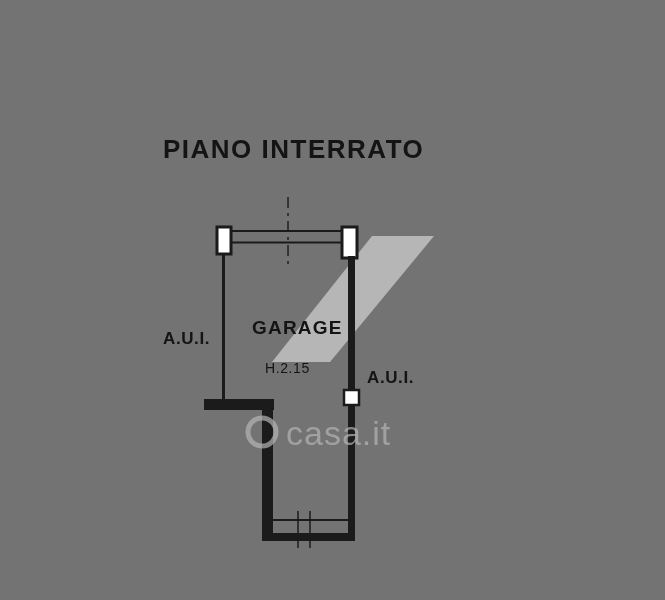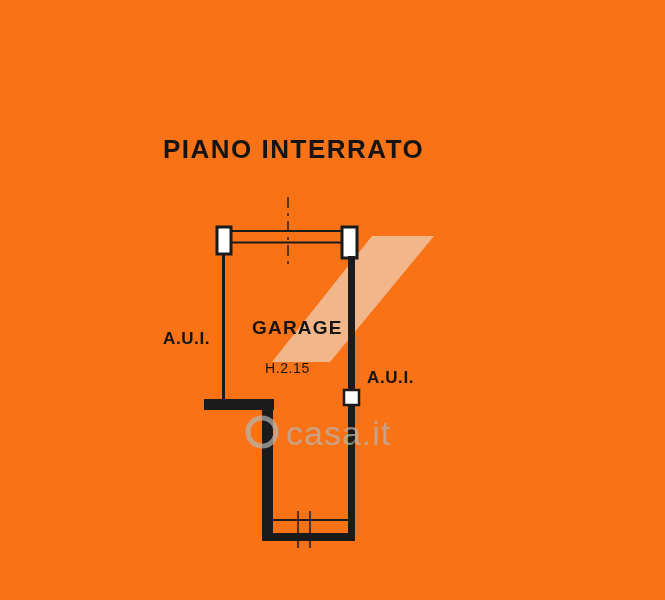--- a/index.html
+++ b/index.html
@@ -4,21 +4,21 @@
 <style>
   html, body {
     margin: 0;
     padding: 0;
     background: #ffffff;
   }
   .stage {
     position: relative;
     width: 665px;
     height: 600px;
-    background: #f97316;
+    background: #737373;
     overflow: hidden;
     font-family: "Liberation Sans", sans-serif;
   }
   svg { display: block; }
   text { fill: #141414; }
   .title {
     font-size: 26px;
     font-weight: bold;
     letter-spacing: 1.5px;
   }

